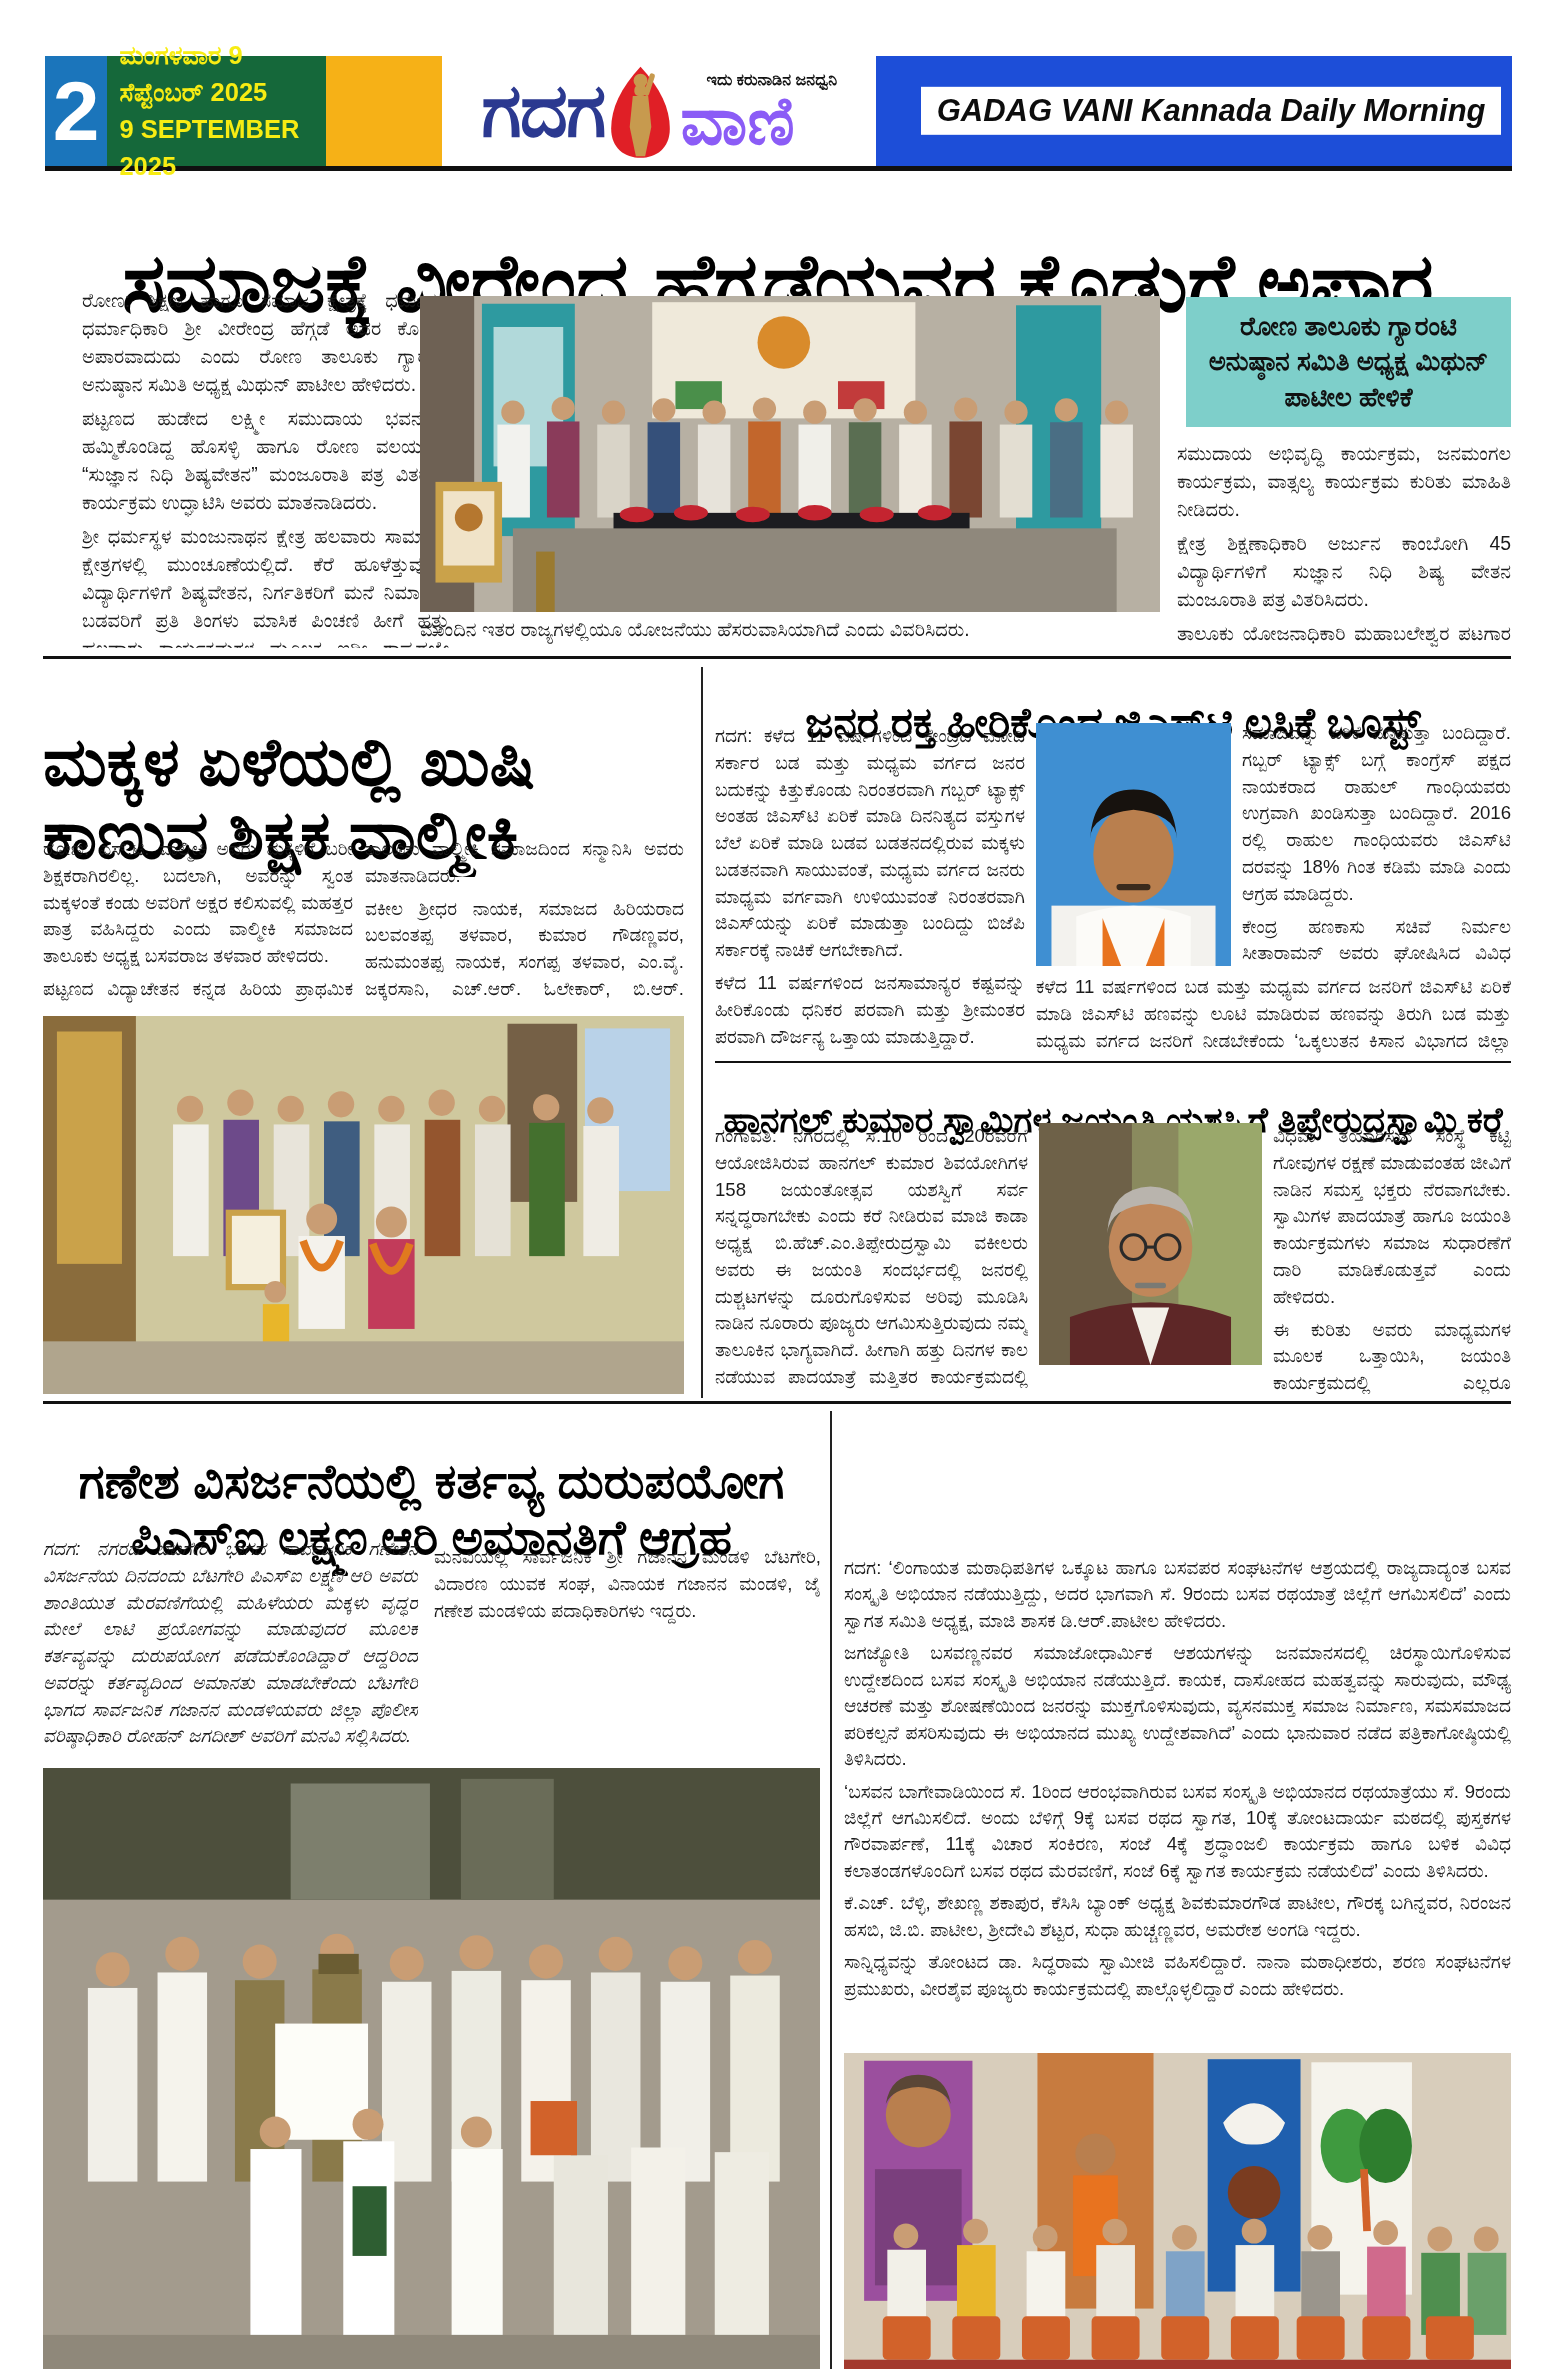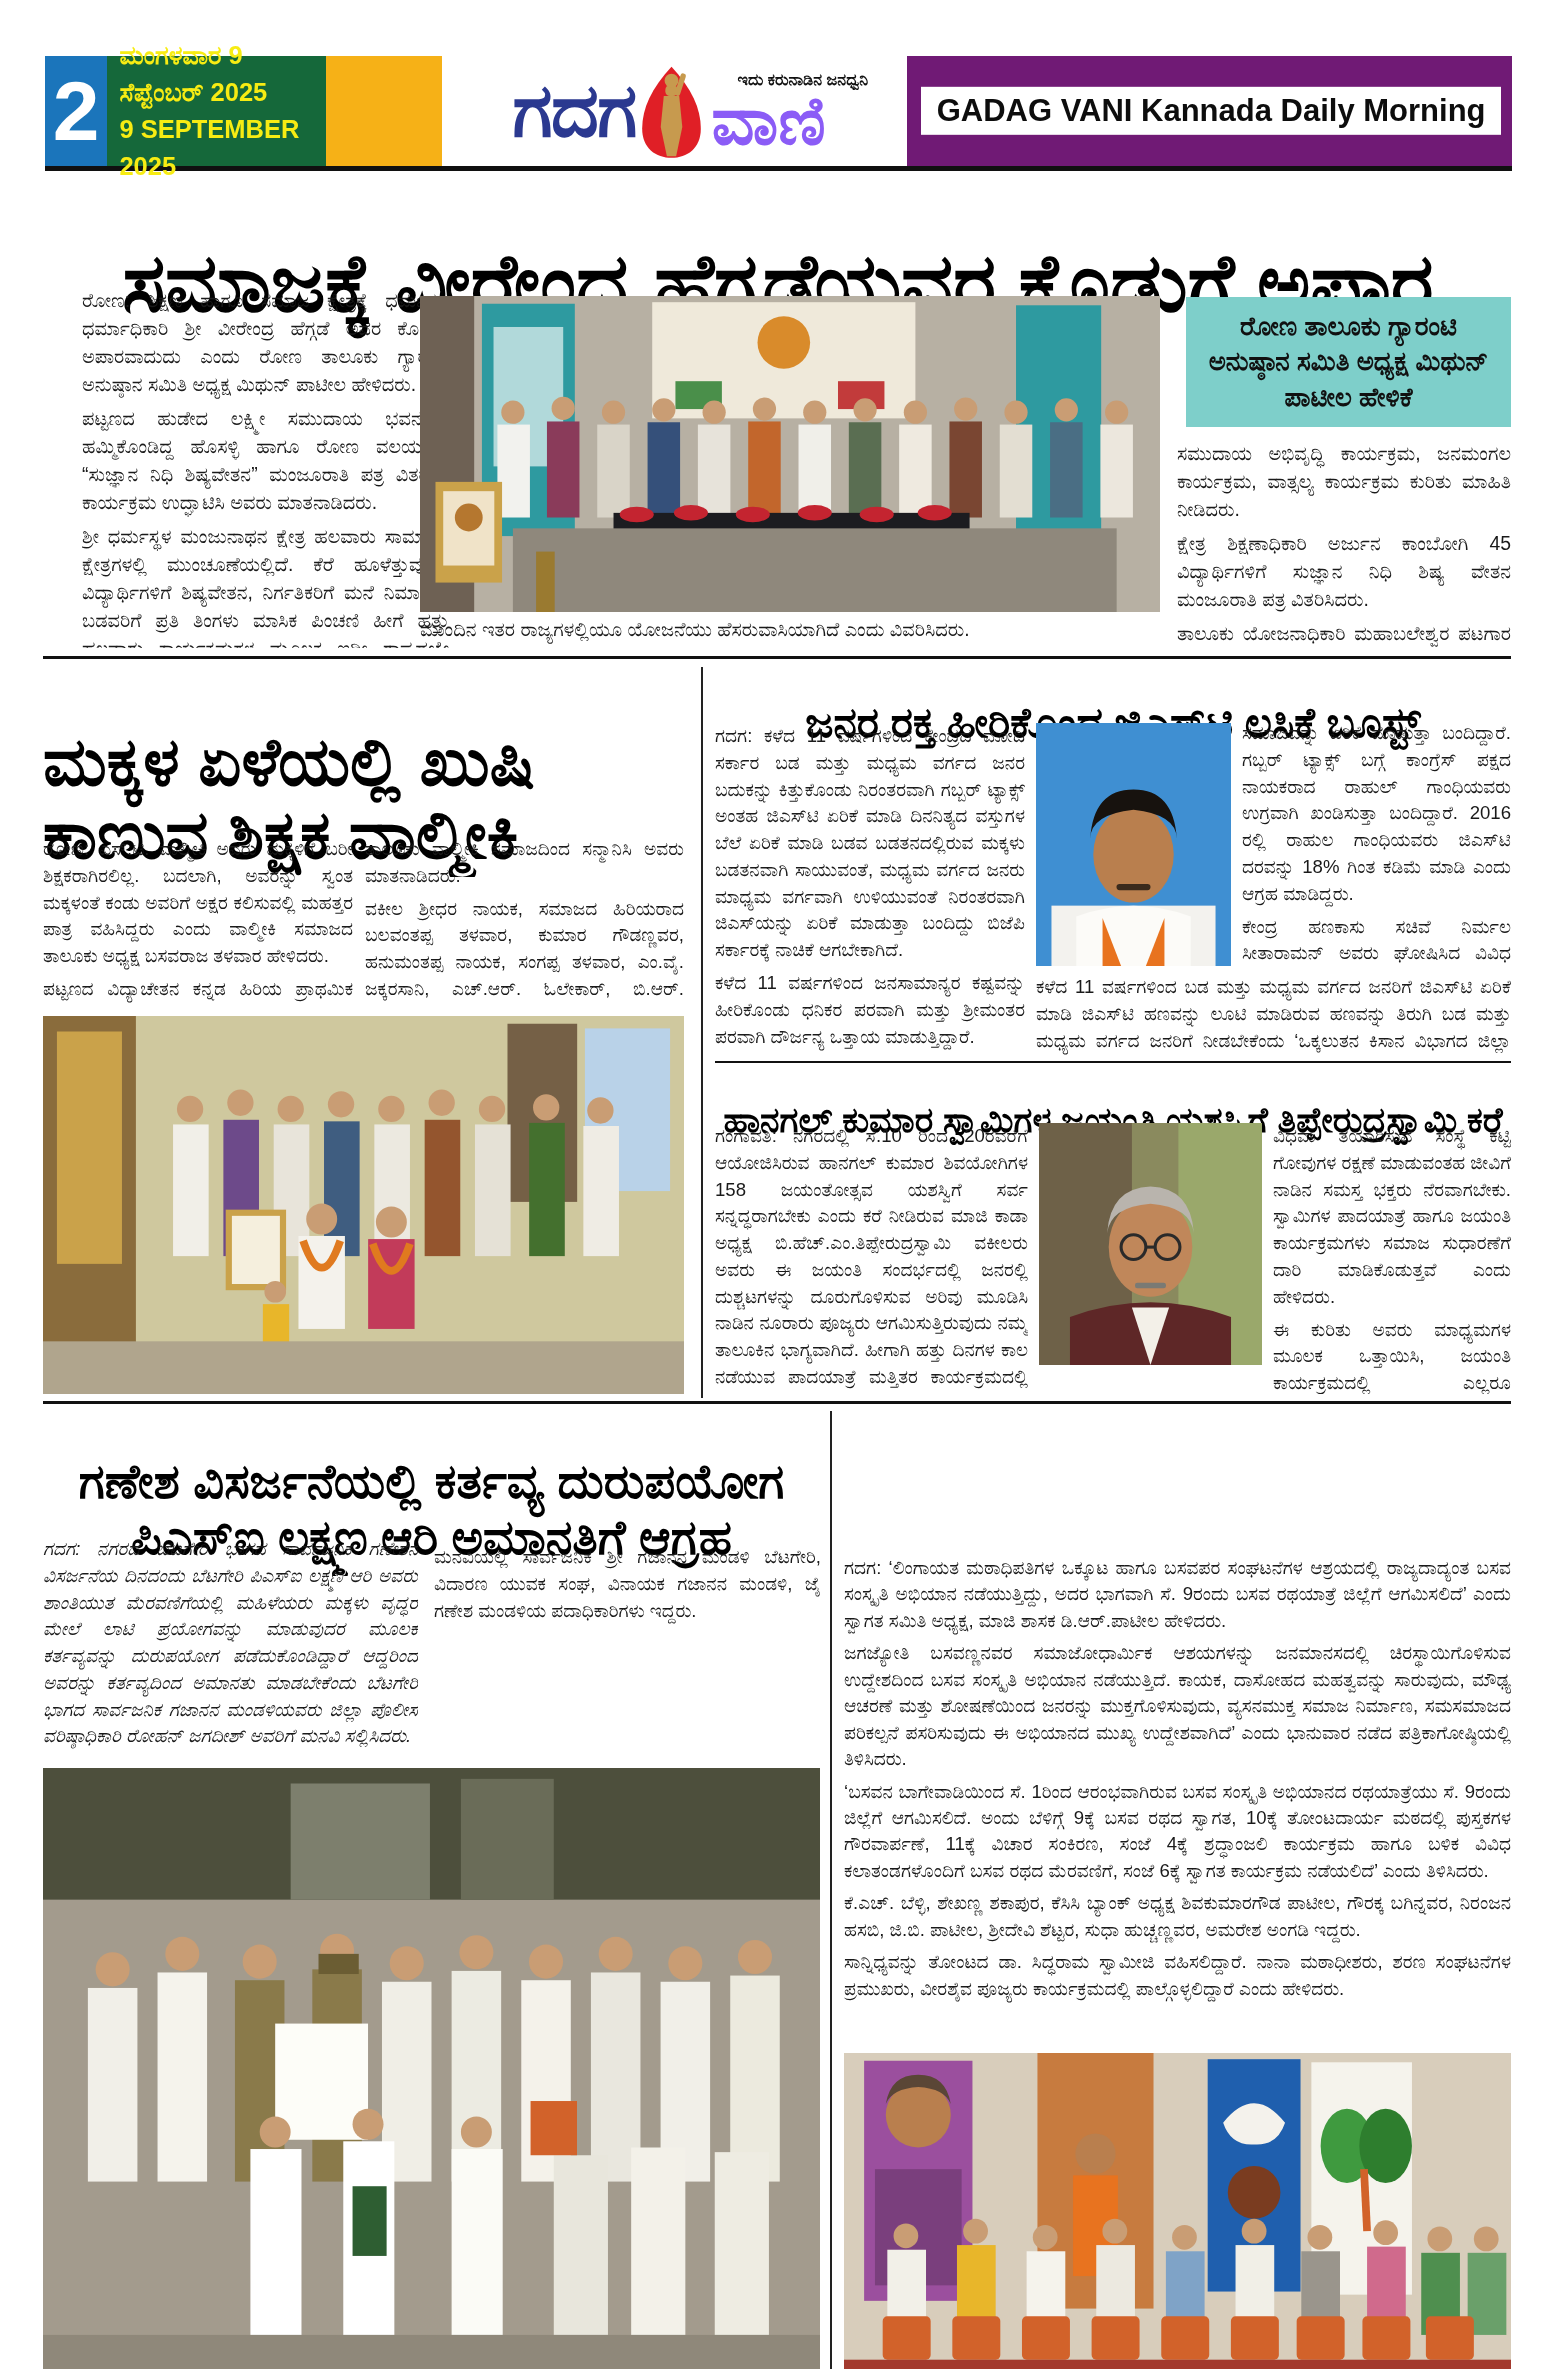--- a/index.html
+++ b/index.html
@@ -12,26 +12,26 @@
   .rule-h{background:#111;}
   .rule-v{background:#222;}
   
   .masthead{left:45px;top:56px;right:43px;height:110px;display:flex;border-bottom:5.4px solid #101010;box-sizing:content-box;}
   .pagenum{width:62px;background:#1b75bb;color:#fff;font-weight:bold;font-size:84px;
            display:flex;align-items:center;justify-content:center;}
   .datebox{width:207px;background:#15683a;color:#f7ec13;font-weight:bold;font-size:25.5px;
            line-height:1.45;display:flex;flex-direction:column;justify-content:center;padding-left:12.4px;}
   .ystrip{flex:1;display:flex;background:#f6b117;}
   .y-gap{width:116px;background:#f6b117;}
-  .logoarea{width:434px;background:#ffffff;display:flex;align-items:center;justify-content:center;padding-left:31px;}
+  .logoarea{width:434px;background:#ffffff;display:flex;align-items:center;justify-content:center;}
   .logo-g{color:#2b3990;font-size:74px;font-weight:bold;letter-spacing:-1.5px;}
   .logo-right{display:flex;flex-direction:column;align-items:flex-start;margin-left:4.6px;}
   .logo-tag{color:#111;font-size:16px;font-weight:bold;margin-bottom:1.5px;margin-left:26px;}
   .logo-v{color:#8b5cf6;font-size:67px;font-weight:bold;line-height:0.9;}
-  .y-right{flex:1;background:#701a75;position:relative;}
+  .y-right{flex:1;background:#1d4ed8;position:relative;font-style:italic;}
   .gv-strip{position:absolute;right:11px;top:50%;transform:translateY(-50%);
             background:#ffffff;color:#0d0d0d;font-weight:bold;font-size:31px;
             padding:6.2px 15.5px;white-space:nowrap;}
   
   .main-headline{left:45px;top:183px;width:1466px;font-size:81px;font-weight:bold;
                  text-align:center;white-space:nowrap;color:#000;}
   .teal-box{left:1186px;top:297px;width:297px;height:130px;background:#7ecfca;
             display:flex;align-items:center;justify-content:center;text-align:center;
             font-weight:bold;font-size:26px;line-height:1.35;padding:0 14px;}
   .h2{font-weight:bold;color:#000;}

